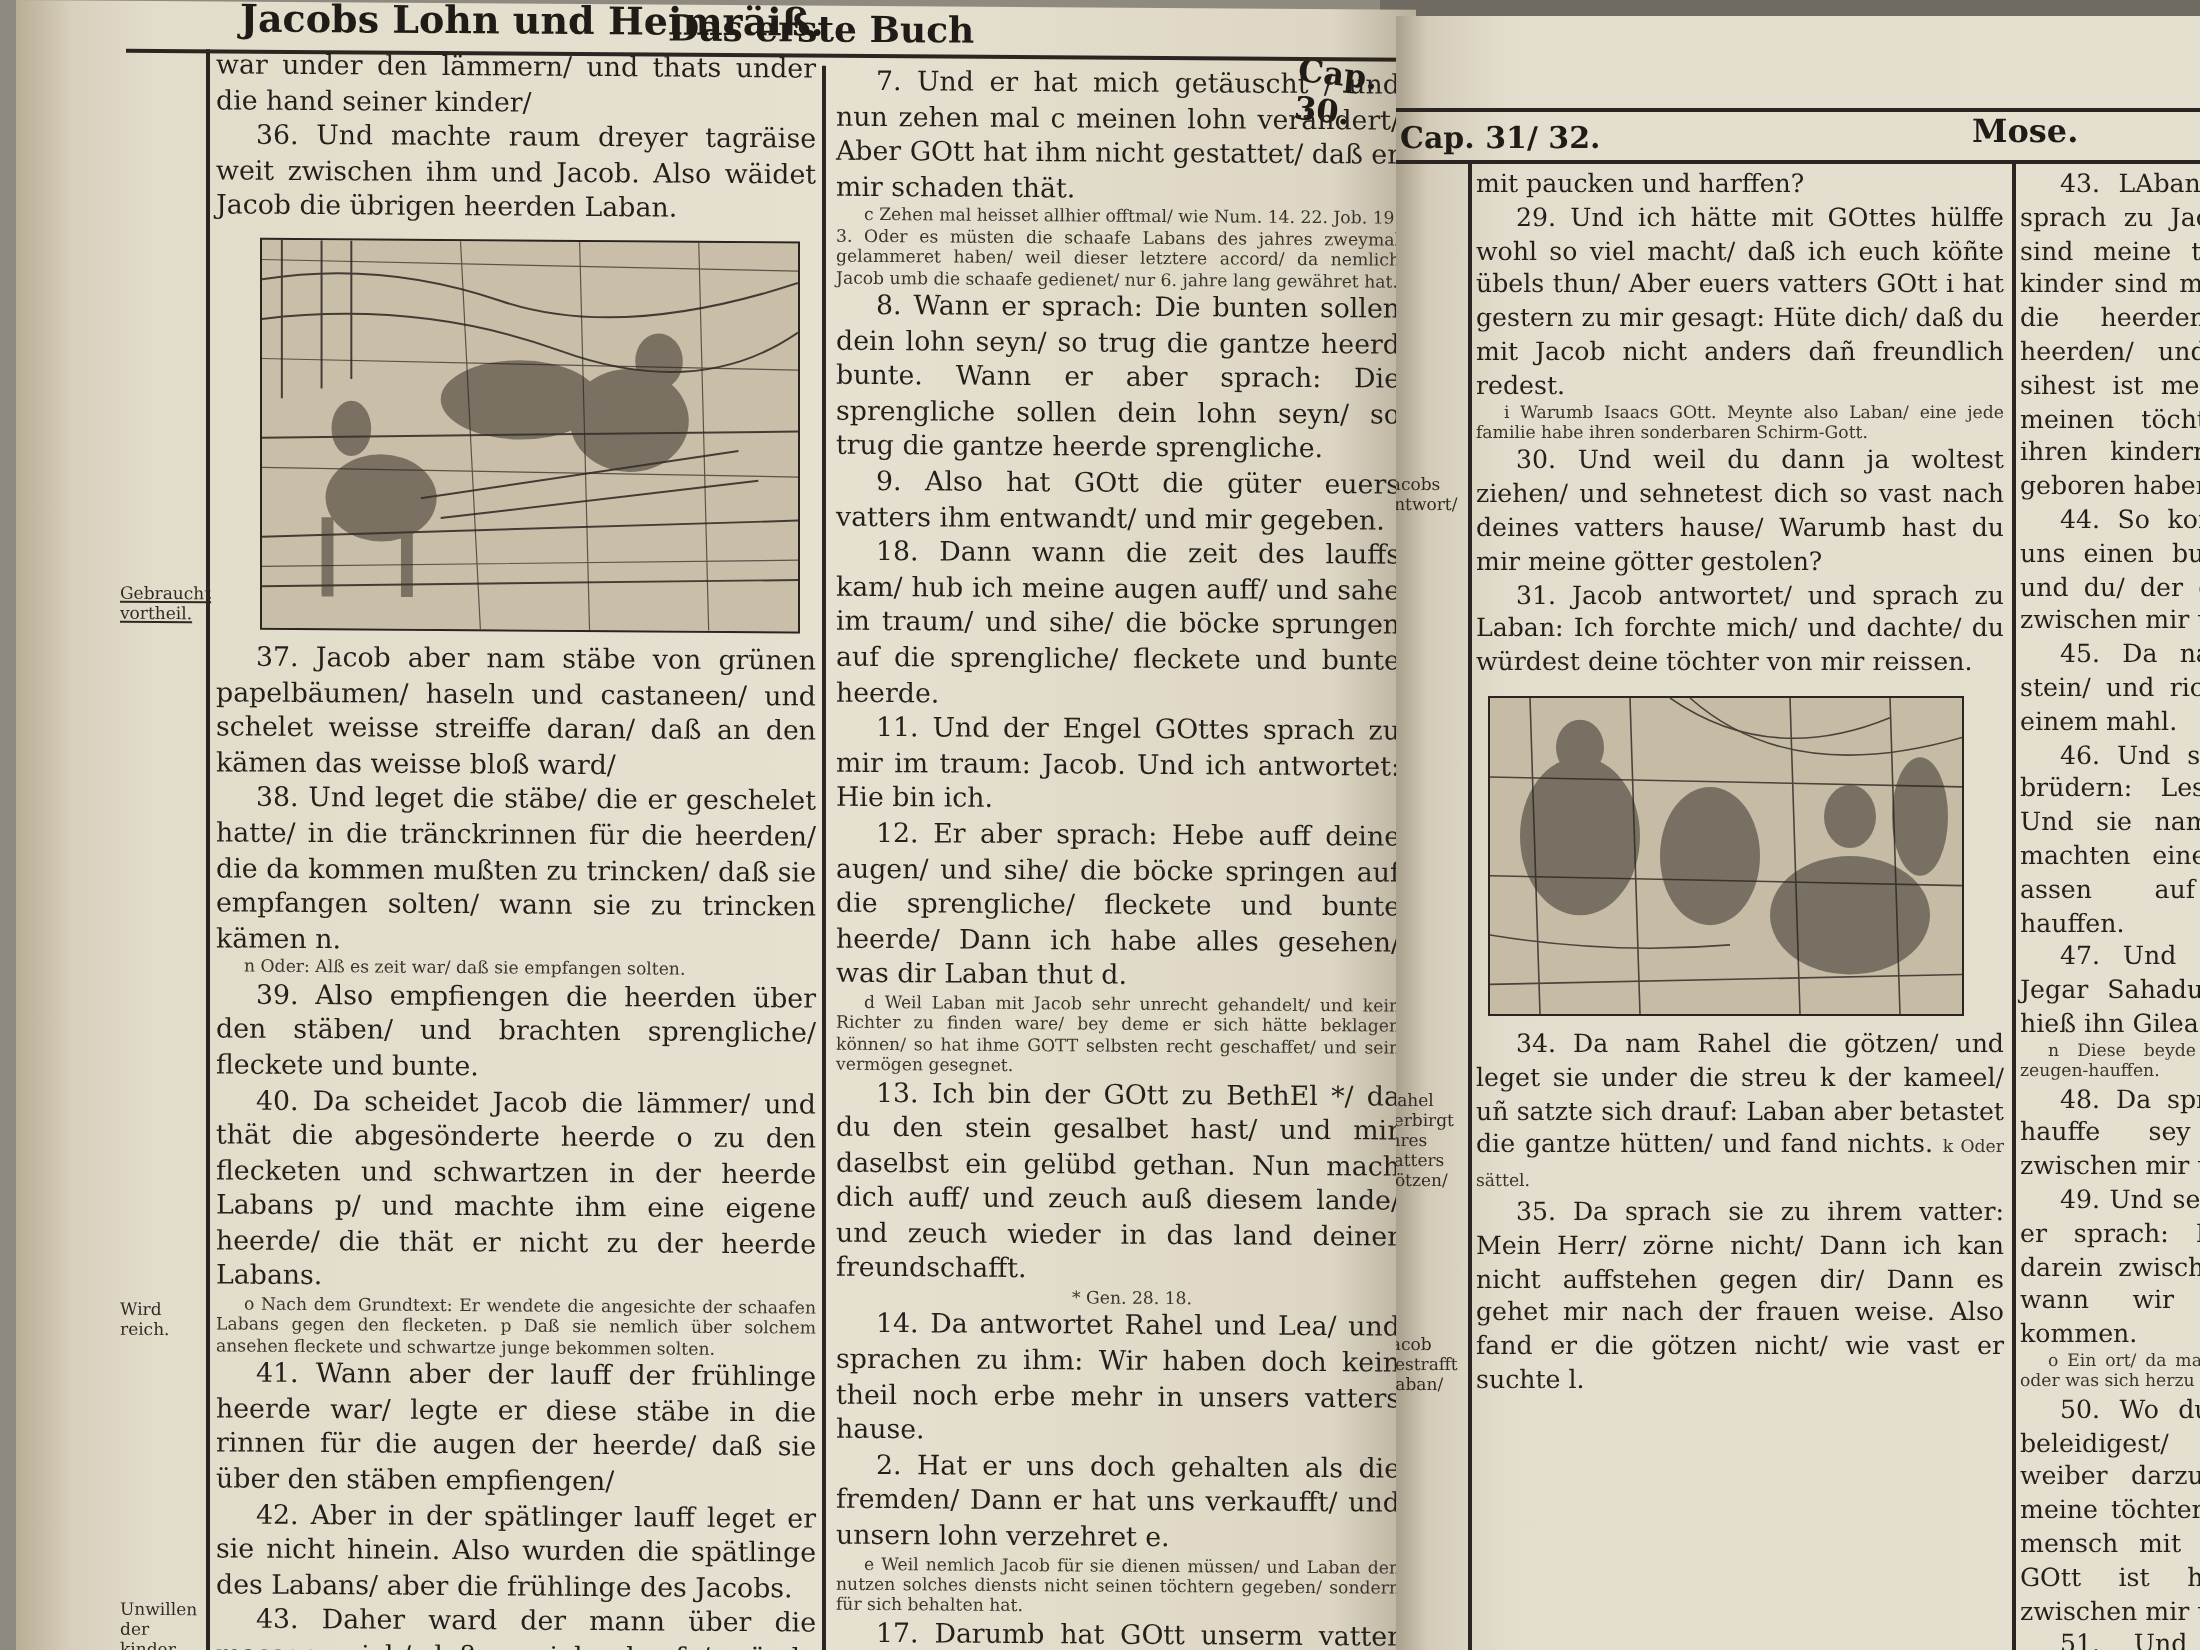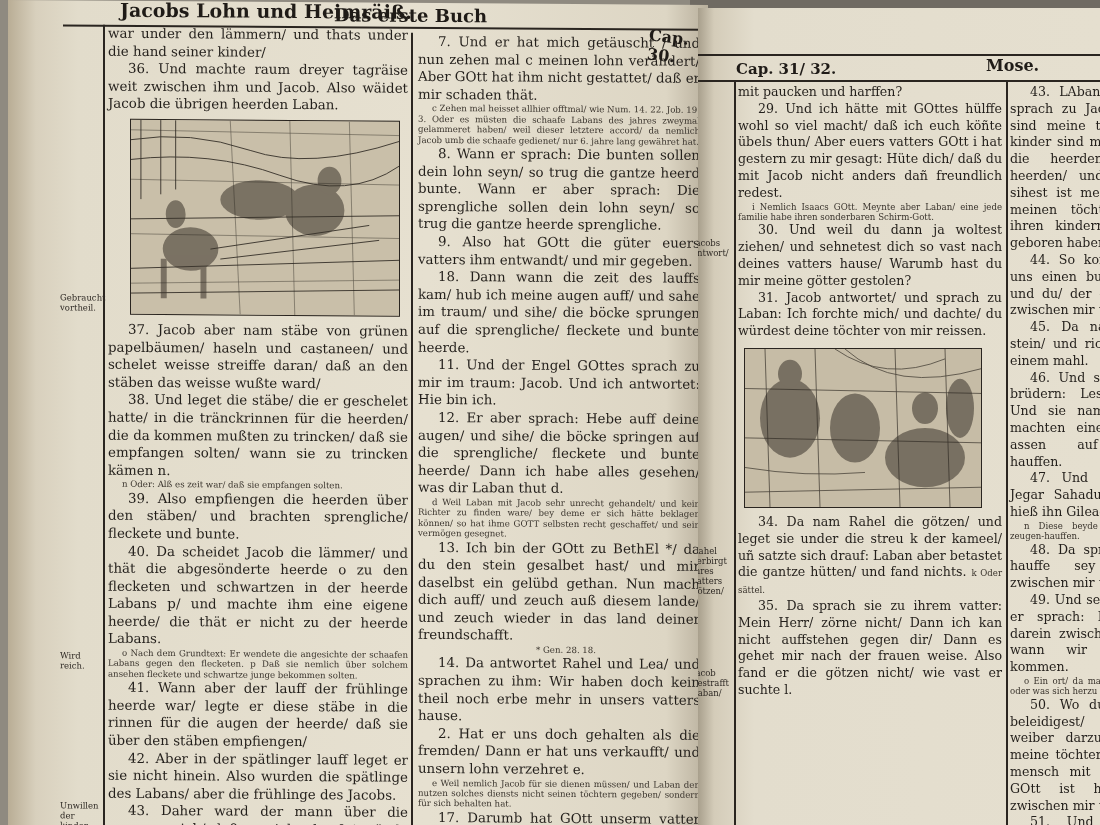--- a/index.html
+++ b/index.html
@@ -25,21 +25,21 @@
 <div class="bg-right"></div>
 
 <div class="page page-left">
   <div class="running-head" style="left:112px;top:-2px;font-size:19px;">Jacobs Lohn und Heimräiß.</div>
   <div class="running-head" style="left:326px;top:2px;font-size:18px;">Das erste Buch</div>
   <div class="running-head" style="left:640px;top:24px;font-size:16px;transform:rotate(6deg);">Cap. 30.</div>
   <div class="rule" style="left:55px;top:24px;width:640px;height:2px;"></div>
   <div class="rule" style="left:95px;top:24px;width:2px;height:801px;"></div>
   <div class="rule" style="left:403px;top:30px;width:1.5px;height:795px;"></div>
 
-  <div class="margin-note" style="left:52px;top:292px;width:40px;">Gebraucht vortheil.</div>
+  <div class="margin-note" style="left:52px;top:292px;width:40px;text-decoration:underline;">Gebraucht vortheil.</div>
   <div class="margin-note" style="left:52px;top:650px;width:40px;">Wird reich.</div>
   <div class="margin-note" style="left:52px;top:800px;width:40px;">Unwillen der kinder Labans.</div>
 
   <div class="col" style="left:100px;top:24px;width:300px;">
     <p>war under den lämmern/ und thats under die hand seiner kinder/</p>
     <p class="v"><span class="vn">36.</span> <span>Und machte raum dreyer tagräise weit zwischen ihm und Jacob. Also wäidet Jacob die übrigen heerden Laban.</span></p>
     <div class="woodcut" style="height:196px;margin:6px 8px 6px 22px;">
       <svg width="100%" height="100%" viewBox="0 0 270 196" preserveAspectRatio="none">
         <rect width="270" height="196" fill="#c9bfa9"></rect>
         <g stroke="#2b2620" stroke-width="1" fill="none" opacity="0.85">
@@ -62,21 +62,21 @@
           <ellipse cx="185" cy="90" rx="30" ry="26"></ellipse>
             <ellipse cx="200" cy="60" rx="12" ry="14"></ellipse>
           <ellipse cx="130" cy="80" rx="40" ry="20"></ellipse>
         </g>
         <g stroke="#2b2620" stroke-width="0.6" opacity="0.7">
           <path d="M0 10 L270 14 M0 60 L270 64 M0 115 L270 118 M0 165 L270 160"></path>
           <path d="M100 0 L110 196 M160 0 L165 196 M220 0 L225 196"></path>
         </g>
       </svg>
     </div>
-    <p class="v"><span class="vn">37.</span> <span>Jacob aber nam stäbe von grünen papelbäumen/ haseln und castaneen/ und schelet weisse streiffe daran/ daß an den stäben das weisse wußte ward/</span></p>
+    <p class="v"><span class="vn">37.</span> <span>Jacob aber nam stäbe von grünen papelbäumen/ haseln und castaneen/ und schelet weisse streiffe daran/ daß an den kämen das weisse bloß ward/</span></p>
     <p class="v"><span class="vn">38.</span> <span>Und leget die stäbe/ die er geschelet hatte/ in die tränckrinnen für die heerden/ die da kommen mußten zu trincken/ daß sie empfangen solten/ wann sie zu trincken kämen n.</span></p>
     <p class="fn">n Oder: Alß es zeit war/ daß sie empfangen solten.</p>
     <p class="v"><span class="vn">39.</span> <span>Also empfiengen die heerden über den stäben/ und brachten sprengliche/ fleckete und bunte.</span></p>
     <p class="v"><span class="vn">40.</span> <span>Da scheidet Jacob die lämmer/ und thät die abgesönderte heerde o zu den flecketen und schwartzen in der heerde Labans p/ und machte ihm eine eigene heerde/ die thät er nicht zu der heerde Labans.</span></p>
     <p class="fn">o Nach dem Grundtext: Er wendete die angesichte der schaafen Labans gegen den flecketen. p Daß sie nemlich über solchem ansehen fleckete und schwartze junge bekommen solten.</p>
     <p class="v"><span class="vn">41.</span> <span>Wann aber der lauff der frühlinge heerde war/ legte er diese stäbe in die rinnen für die augen der heerde/ daß sie über den stäben empfiengen/</span></p>
     <p class="v"><span class="vn">42.</span> <span>Aber in der spätlinger lauff leget er sie nicht hinein. Also wurden die spätlinge des Labans/ aber die frühlinge des Jacobs.</span></p>
     <p class="v"><span class="vn">43.</span> <span>Daher ward der mann über die massen reich/ daß er viel schaafe/ mägde und knechte/ kameel und esel hatte.</span></p>
 
   </div>
@@ -94,35 +94,35 @@
     <p class="fn" style="text-align:center">* Gen. 28. 18.</p>
     <p class="v"><span class="vn">14.</span> <span>Da antwortet Rahel und Lea/ und sprachen zu ihm: Wir haben doch kein theil noch erbe mehr in unsers vatters hause.</span></p>
     <p class="v"><span class="vn">2.</span> <span>Hat er uns doch gehalten als die fremden/ Dann er hat uns verkaufft/ und unsern lohn verzehret e.</span></p>
     <p class="fn">e Weil nemlich Jacob für sie dienen müssen/ und Laban den nutzen solches diensts nicht seinen töchtern gegeben/ sondern für sich behalten hat.</p>
     <p class="v"><span class="vn">17.</span> <span>Darumb hat GOtt unserm vatter entwandt seinen reichthum zu uns und unsern kindern: Alles nun/ was GOtt dir gesagt hat/ das thu.</span></p>
 
   </div>
 </div>
 
 <div class="page page-right">
-  <div class="running-head" style="left:2px;top:52px;font-size:15px;margin-left:36px;">Cap. 31/ 32.</div>
+  <div class="running-head" style="left:2px;top:52px;font-size:15px;">Cap. 31/ 32.</div>
   <div class="running-head" style="left:288px;top:48px;font-size:16px;">Mose.</div>
   <div class="rule" style="left:0;top:46px;width:402px;height:1.5px;"></div>
   <div class="rule" style="left:0;top:72px;width:402px;height:1.5px;"></div>
   <div class="rule" style="left:36px;top:74px;width:1.5px;height:743px;"></div>
   <div class="rule" style="left:308px;top:74px;width:1.5px;height:743px;"></div>
 
   <div class="margin-note" style="left:-6px;top:230px;width:40px;">Jacobs antwort/</div>
   <div class="margin-note" style="left:-6px;top:538px;width:40px;">Rahel verbirgt ihres vatters götzen/</div>
   <div class="margin-note" style="left:-6px;top:660px;width:40px;">Jacob bestrafft Laban/</div>
 
   <div class="col" style="left:40px;top:76px;width:264px;font-size:12.6px;line-height:16.8px;">
     <p>mit paucken und harffen?</p>
     <p class="v"><span class="vn">29.</span> <span>Und ich hätte mit GOttes hülffe wohl so viel macht/ daß ich euch köñte übels thun/ Aber euers vatters GOtt i hat gestern zu mir gesagt: Hüte dich/ daß du mit Jacob nicht anders dañ freundlich redest.</span></p>
-    <p class="fn">i Nemlich Isaacs GOtt. Meynte aber Laban/ eine jede familie habe ihren sonderbaren Schirm-Gott.</p>
+    <p class="fn">i Warumb Isaacs GOtt. Meynte also Laban/ eine jede familie habe ihren sonderbaren Schirm-Gott.</p>
     <p class="v"><span class="vn">30.</span> <span>Und weil du dann ja woltest ziehen/ und sehnetest dich so vast nach deines vatters hause/ Warumb hast du mir meine götter gestolen?</span></p>
     <p class="v"><span class="vn">31.</span> <span>Jacob antwortet/ und sprach zu Laban: Ich forchte mich/ und dachte/ du würdest deine töchter von mir reissen.</span></p>
     <div class="woodcut" style="height:160px;margin:8px 20px 6px 6px;">
       <svg width="100%" height="100%" viewBox="0 0 236 160" preserveAspectRatio="none">
         <rect width="236" height="160" fill="#c6bca6"></rect>
         <g fill="#3a332b" opacity="0.55">
           <ellipse cx="45" cy="70" rx="30" ry="40"></ellipse>
             <ellipse cx="45" cy="25" rx="12" ry="14"></ellipse>
           <ellipse cx="110" cy="80" rx="25" ry="35"></ellipse>
           <ellipse cx="180" cy="110" rx="40" ry="30"></ellipse>

